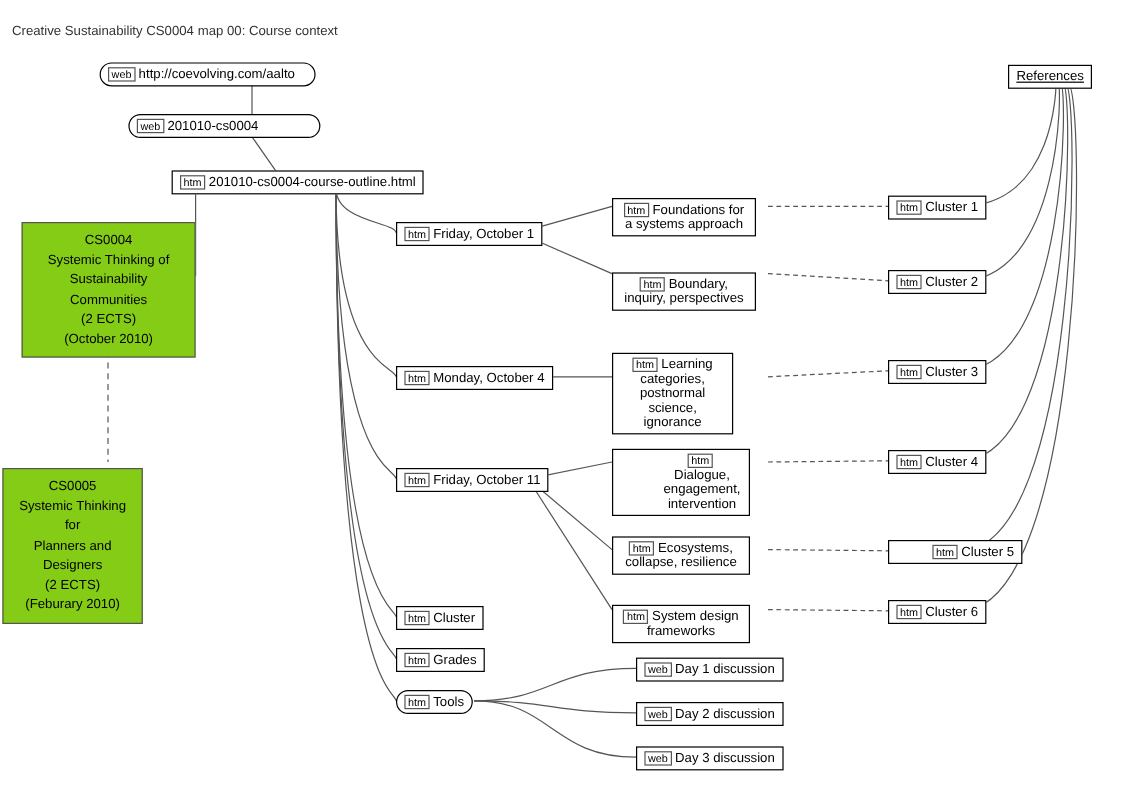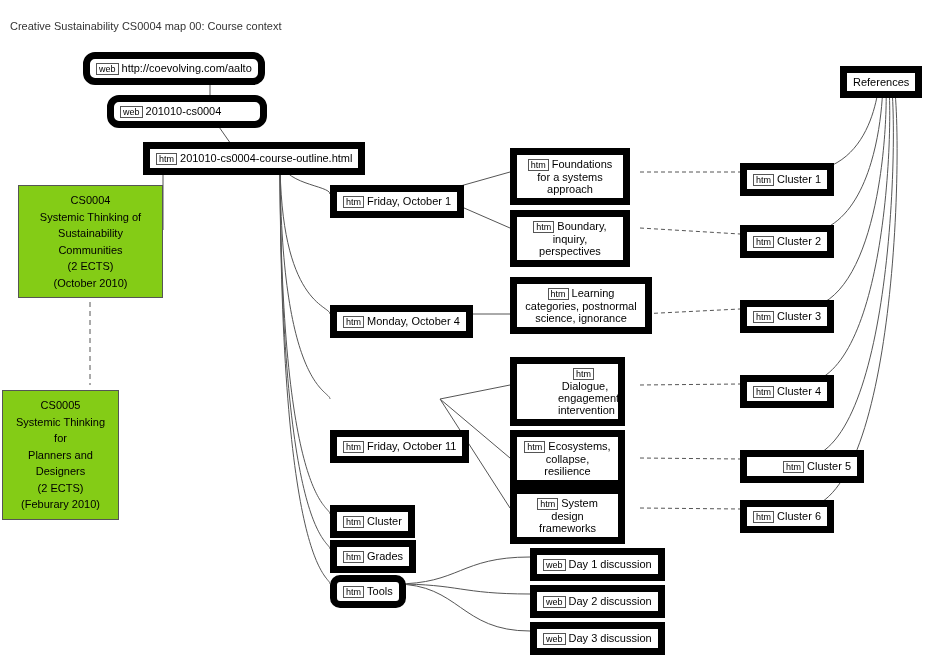--- a/index.html
+++ b/index.html
@@ -15,32 +15,33 @@
     .page-title {
       position: absolute;
       top: 8px;
       left: 10px;
       font-size: 11px;
       color: #333;
       margin-top: 12px;
     }
     .node {
       position: absolute;
-      border: 7px solid #000000;
+      border: 1px solid #000000;
       background: #fff;
       padding: 3px 6px;
       white-space: nowrap;
       font-size: 11px;
     }
     .node.rounded {
       border-radius: 12px;
     }
     .node.multiline {
       white-space: normal;
       text-align: center;
+      margin-top: 17px;
     }
     .node-badge {
       display: inline-block;
       border: 1px solid #555;
       font-size: 9px;
       padding: 0 2px;
       margin-right: 3px;
       background: #fff;
       vertical-align: middle;
     }
@@ -154,21 +155,21 @@
 </div>
 
 <div class="node" style="left:330px; top:185px;">
   <span class="node-badge">htm</span><span>Friday, October 1</span>
 </div>
 
 <div class="node" style="left:330px; top:305px;">
   <span class="node-badge">htm</span><span>Monday, October 4</span>
 </div>
 
-<div class="node" style="left:330px; top:390px;margin-top:40px;">
+<div class="node" style="left:330px; top:390px;">
   <span class="node-badge">htm</span><span>Friday, October 11</span>
 </div>
 
 <div class="node" style="left:330px; top:505px;">
   <span class="node-badge">htm</span><span>Cluster</span>
 </div>
 
 <div class="node" style="left:330px; top:540px;">
   <span class="node-badge">htm</span><span>Grades</span>
 </div>
@@ -180,21 +181,21 @@
 <div class="node multiline" style="left:510px; top:148px; width:120px;">
   <span class="node-badge">htm</span><span>Foundations for a
 systems approach</span>
 </div>
 
 <div class="node multiline" style="left:510px; top:210px; width:120px;">
   <span class="node-badge">htm</span><span>Boundary, inquiry,
 perspectives</span>
 </div>
 
-<div class="node multiline" style="left:510px; top:277px; width:142px;">
+<div class="node multiline" style="left:510px; top:277px; width:101px;">
   <span class="node-badge">htm</span><span>Learning categories,
 postnormal science,
 ignorance</span>
 </div>
 
 <div class="node multiline" style="left:510px; top:357px; width:115px;padding-left:41px;">
   <span class="node-badge">htm</span><span>Dialogue,
 engagement,
 intervention</span>
 </div>
@@ -227,21 +228,21 @@
 </div>
 
 <div class="node" style="left:740px; top:450px;padding-left:36px;">
   <span class="node-badge">htm</span><span>Cluster 5</span>
 </div>
 
 <div class="node" style="left:740px; top:500px;">
   <span class="node-badge">htm</span><span>Cluster 6</span>
 </div>
 
-<div class="node" style="left:840px; top:66px;">
+<div class="node" style="left:840px; top:54px;text-decoration:underline;">
   <span>References</span>
 </div>
 
 <div class="node" style="left:530px; top:548px;">
   <span class="node-badge">web</span><span>Day 1 discussion</span>
 </div>
 
 <div class="node" style="left:530px; top:585px;">
   <span class="node-badge">web</span><span>Day 2 discussion</span>
 </div>

